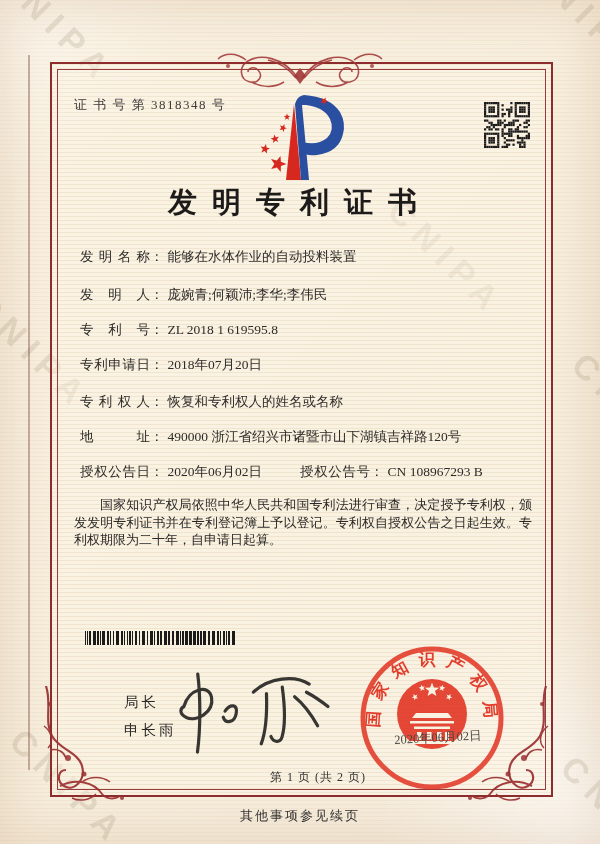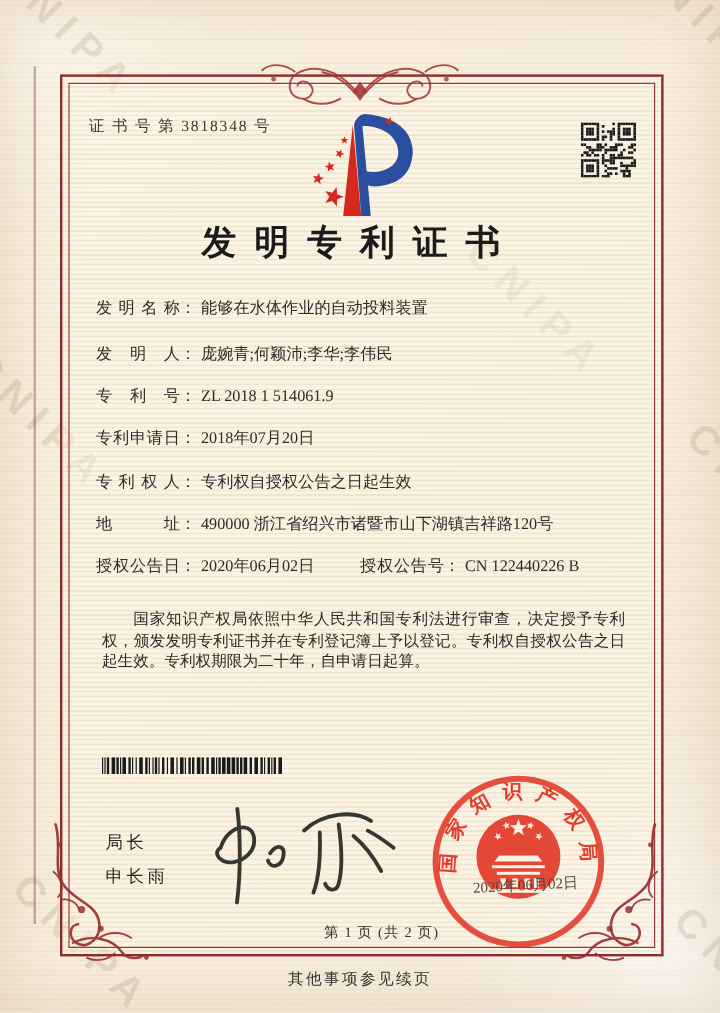--- a/index.html
+++ b/index.html
@@ -33,24 +33,24 @@
   .title{
     position:absolute;left:0;top:183px;width:600px;text-align:center;
     font-size:29px;font-weight:bold;letter-spacing:15px;box-sizing:border-box;color:#1d1b1a;
   }
   .row{position:absolute;left:80px;width:460px;height:18px;font-size:13.5px;white-space:nowrap;}
   .f-label{display:inline-flex;justify-content:space-between;width:70px;vertical-align:top;color:#2e2c2a;}
   .colon{display:inline-block;}
   .f-value{display:inline-block;margin-left:4px;color:#2e2c2a;}
   .grant{position:absolute;left:220px;top:0;}
   .paras{position:absolute;left:70px;top:492px;width:466px;font-size:13px;line-height:17.5px;text-align:justify;color:#2b2927;}
-  .paras p{margin:15px;text-indent:2em;}
+  .paras p{margin:4px;text-indent:2em;}
   .barcode{position:absolute;left:85px;top:631px;width:155px;height:14px;}
   .sig-block{position:absolute;left:88px;top:693px;font-size:14.5px;letter-spacing:3px;color:#2b2927;}
-  .sig-block div{margin-bottom:9px;}
+  .sig-block div{margin-bottom:9px;margin-left:36px;}
   .sig-svg{position:absolute;left:170px;top:664px;}
   .seal{position:absolute;left:354px;top:640px;opacity:.93;}
   .pageinfo{position:absolute;left:50px;top:769px;width:536px;text-align:center;font-size:12px;letter-spacing:1px;color:#33312f;}
   .footnote{position:absolute;left:0;top:807px;width:600px;text-align:center;font-size:13px;letter-spacing:2px;color:#33312f;}
   .orn{position:absolute;}
   .qr{position:absolute;left:484px;top:102px;}
 </style>
 </head>
 <body>
 
@@ -362,38 +362,38 @@
         <span>发</span>
         <span>明</span>
         <span>人</span>
       </span><span class="colon">：</span><span class="f-value">庞婉青;何颖沛;李华;李伟民</span>
   </div>
   <div class="row" style="top:321px;">
     <span class="f-label">
         <span>专</span>
         <span>利</span>
         <span>号</span>
-      </span><span class="colon">：</span><span class="f-value">ZL 2018 1 514061.9</span>
+      </span><span class="colon">：</span><span class="f-value">ZL 2018 1 619595.8</span>
   </div>
   <div class="row" style="top:356px;">
     <span class="f-label">
         <span>专</span>
         <span>利</span>
         <span>申</span>
         <span>请</span>
         <span>日</span>
       </span><span class="colon">：</span><span class="f-value">2018年07月20日</span>
   </div>
   <div class="row" style="top:393px;">
     <span class="f-label">
         <span>专</span>
         <span>利</span>
         <span>权</span>
         <span>人</span>
-      </span><span class="colon">：</span><span class="f-value">专利权自授权公告之日起生效</span>
+      </span><span class="colon">：</span><span class="f-value">恢复和专利权人的姓名或名称</span>
   </div>
   <div class="row" style="top:428px;">
     <span class="f-label">
         <span>地</span>
         <span>址</span>
       </span><span class="colon">：</span><span class="f-value">490000 浙江省绍兴市诸暨市山下湖镇吉祥路120号</span>
   </div>
   <div class="row" style="top:463px;">
     <span class="f-label">
         <span>授</span>
@@ -402,21 +402,21 @@
         <span>告</span>
         <span>日</span>
       </span><span class="colon">：</span><span class="f-value">2020年06月02日</span>
     <span class="grant">
       <span class="f-label">
           <span>授</span>
           <span>权</span>
           <span>公</span>
           <span>告</span>
           <span>号</span>
-        </span><span class="colon">：</span><span class="f-value">CN 122440226 B</span>
+        </span><span class="colon">：</span><span class="f-value">CN 108967293 B</span>
     </span>
   </div>
 
   <div class="paras">
     <p>国家知识产权局依照中华人民共和国专利法进行审查，决定授予专利权，颁发发明专利证书并在专利登记簿上予以登记。专利权自授权公告之日起生效。专利权期限为二十年，自申请日起算。</p>
   </div>
 
   <svg class="barcode" viewBox="0 0 155 14">
     <g id="barcode-bars" fill="#1b1b1b">
         <rect x="0" y="0" width="1" height="14"></rect>

